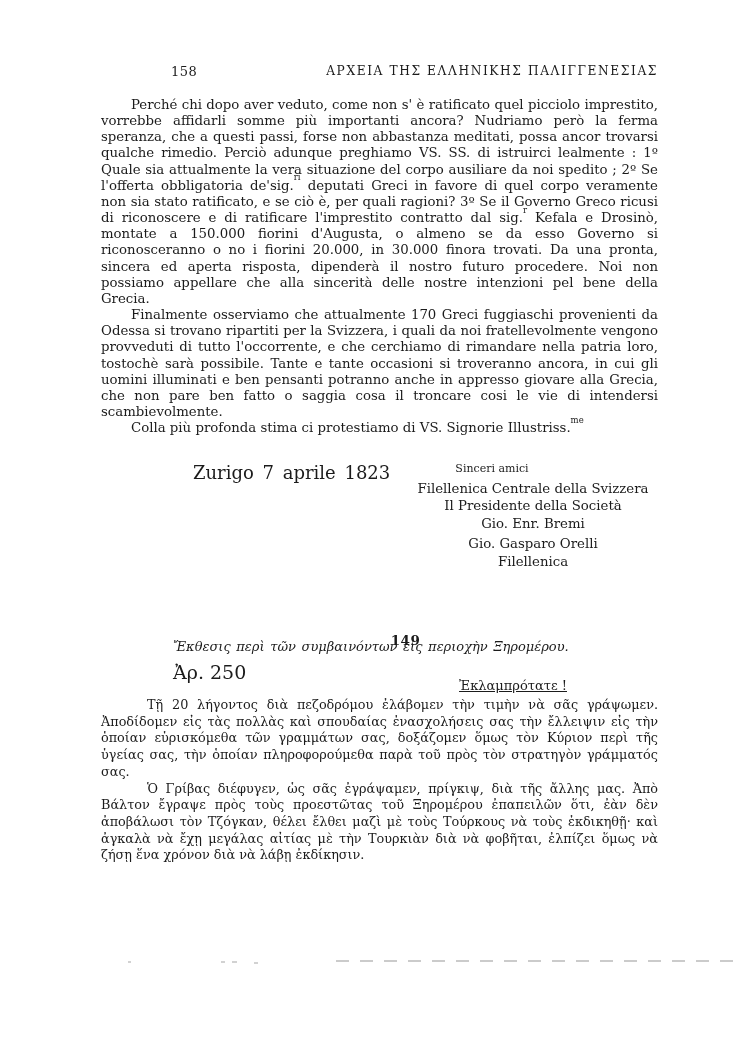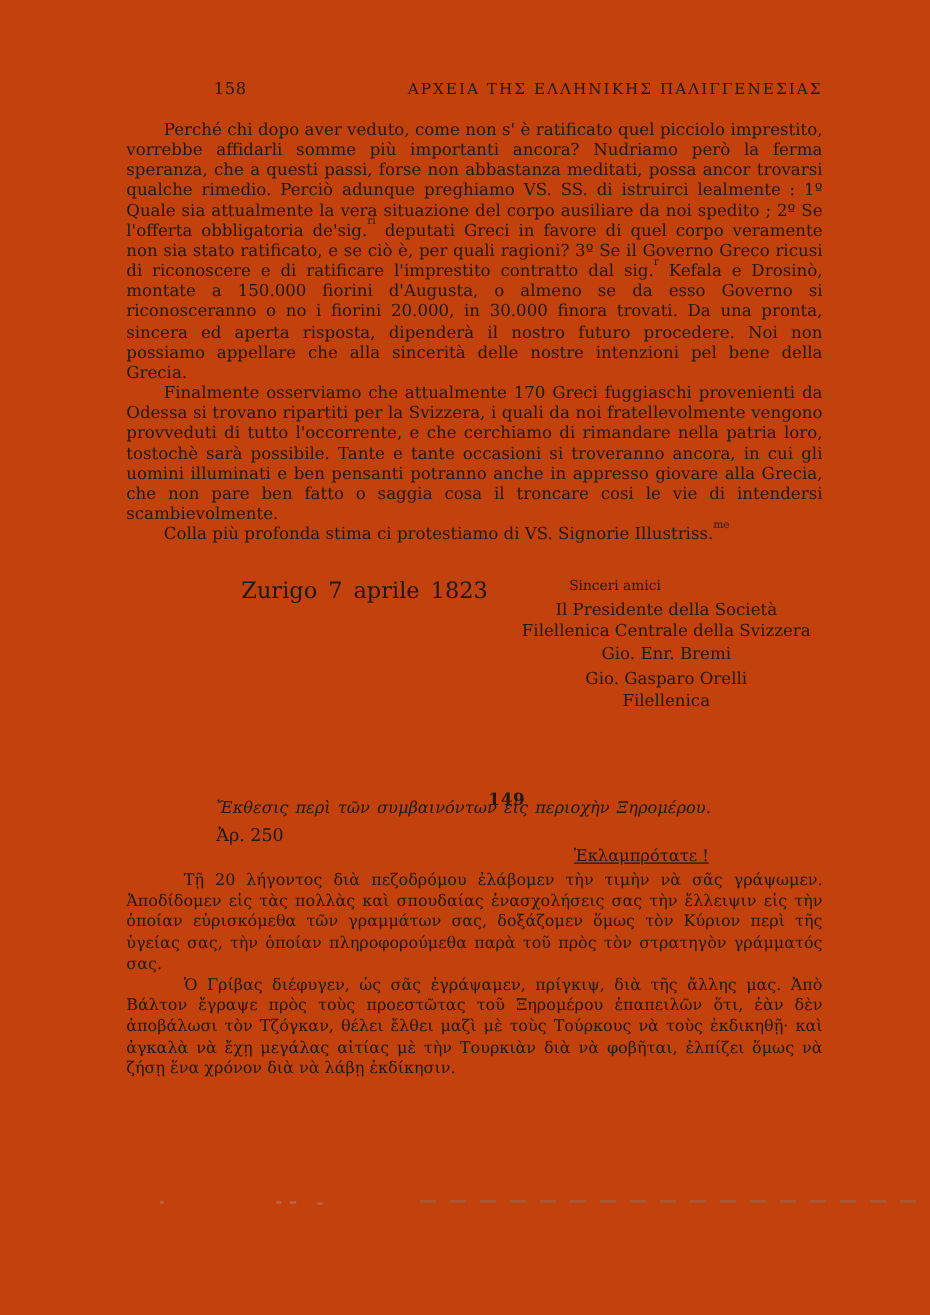--- a/index.html
+++ b/index.html
@@ -1,18 +1,18 @@
 <!DOCTYPE html>
 <html><head>
 <meta charset="utf-8">
 <style>
   html,body{margin:0;padding:0;background:#e8e8e8;}
   .page{
     position:relative;width:744px;height:1052px;margin:0 auto;
-    background:#c2410c;color:#1b1b1b;overflow:hidden;
+    background:#ffffff;color:#1b1b1b;overflow:hidden;
     font-family:"DejaVu Serif","Liberation Serif",serif;
   }
   
   .running-head{position:absolute;top:64px;left:101px;width:557px;height:18px;font-size:13px;}
   .page-num{position:absolute;left:70px;top:0;letter-spacing:.5px;}
   .head-title{position:absolute;left:0;right:0;text-align:right;padding-left:24px;
     font-size:12.2px;letter-spacing:1.6px;white-space:nowrap;}
   
   .letter-body{position:absolute;top:97px;left:101px;width:557px;
     font-size:13.3px;line-height:16.15px;text-align:justify;}
@@ -22,21 +22,21 @@
   .dateline{position:absolute;top:462px;left:193px;font-size:18px;word-spacing:3px;}
   .sig-salutation{position:absolute;top:462px;left:417px;width:150px;text-align:center;font-size:11px;}
   .sig-block{position:absolute;top:480px;left:383px;width:300px;text-align:center;
     font-size:13.3px;line-height:17.3px;}
   .sig-block2{position:absolute;top:535px;left:383px;width:300px;text-align:center;
     font-size:13.3px;line-height:17.5px;}
   
   .doc-number{position:absolute;top:632px;left:101px;width:557px;text-align:center;
     padding-left:26px;font-weight:bold;font-size:13.5px;letter-spacing:.5px;}
   .doc-title{position:absolute;top:639px;left:173px;font-style:italic;font-size:13px;word-spacing:1.5px;}
-  .doc-ref{position:absolute;top:661px;left:173px;font-size:14px;}
+  .doc-ref{position:absolute;top:661px;left:173px;font-size:19px;}
   .doc-salutation{position:absolute;top:678px;left:367px;width:200px;text-align:right;font-size:13px;text-decoration:underline;}
   .greek-body{position:absolute;top:697px;left:101px;width:557px;
     font-size:12.8px;line-height:16.7px;text-align:justify;}
   .greek-body p{margin:0;text-indent:46px;}
   
   .noise-line{position:absolute;top:960px;left:336px;width:408px;height:2px;opacity:.5;
     background:repeating-linear-gradient(90deg,rgba(125,125,125,.8) 0 13px,transparent 13px 24px);}
   .speck{position:absolute;height:2px;background:#9c9c9c;opacity:.45;}
   .s1{top:961px;left:128px;width:3px;}
   .s2{top:961px;left:221px;width:4px;}
@@ -56,22 +56,22 @@
   <div class="letter-body">
     <p><span>Perché chi dopo aver veduto, come non s' è ratificato quel picciolo imprestito, vorrebbe affidarli somme più importanti ancora? Nudriamo però la ferma speranza, che a questi passi, forse non abbastanza meditati, possa ancor trovarsi qualche rimedio. Perciò adunque preghiamo VS. SS. di istruirci lealmente : 1º Quale sia attualmente la vera situazione del corpo ausiliare da noi spedito ; 2º Se l'offerta obbligatoria de'sig.</span><sup class="raised">ri</sup><span> deputati Greci in favore di quel corpo veramente non sia stato ratificato, e se ciò è, per quali ragioni? 3º Se il Governo Greco ricusi di riconoscere e di ratificare l'imprestito contratto dal sig.</span><sup class="raised">r</sup><span> Kefala e Drosinò, montate a 150.000 fiorini d'Augusta, o almeno se da esso Governo si riconosceranno o no i fiorini 20.000, in 30.000 finora trovati. Da una pronta, sincera ed aperta risposta, dipenderà il nostro futuro procedere. Noi non possiamo appellare che alla sincerità delle nostre intenzioni pel bene della Grecia.</span></p>
     <p><span>Finalmente osserviamo che attualmente 170 Greci fuggiaschi provenienti da Odessa si trovano ripartiti per la Svizzera, i quali da noi fratellevolmente vengono provveduti di tutto l'occorrente, e che cerchiamo di rimandare nella patria loro, tostochè sarà possibile. Tante e tante occasioni si troveranno ancora, in cui gli uomini illuminati e ben pensanti potranno anche in appresso giovare alla Grecia, che non pare ben fatto o saggia cosa il troncare cosi le vie di intendersi scambievolmente.</span></p>
     <p><span>Colla più profonda stima ci protestiamo di VS. Signorie Illustriss.</span><sup class="raised">me</sup></p>
   </div>
 
   <div class="dateline">Zurigo 7 aprile 1823</div>
   <div class="sig-salutation">Sinceri amici</div>
 
   <div class="sig-block">
+    <div>Filellenica Centrale della Svizzera</div>
     <div>Il Presidente della Società</div>
-    <div>Filellenica Centrale della Svizzera</div>
     <div>Gio. Enr. Bremi</div>
   </div>
   <div class="sig-block2">
     <div>Gio. Gasparo Orelli</div>
     <div>Filellenica</div>
   </div>
 
   <div class="doc-number">149</div>
   <div class="doc-title">Ἔκθεσις περὶ τῶν συμβαινόντων εἰς περιοχὴν Ξηρομέρου.</div>
   <div class="doc-ref">Ἀρ. 250</div>

